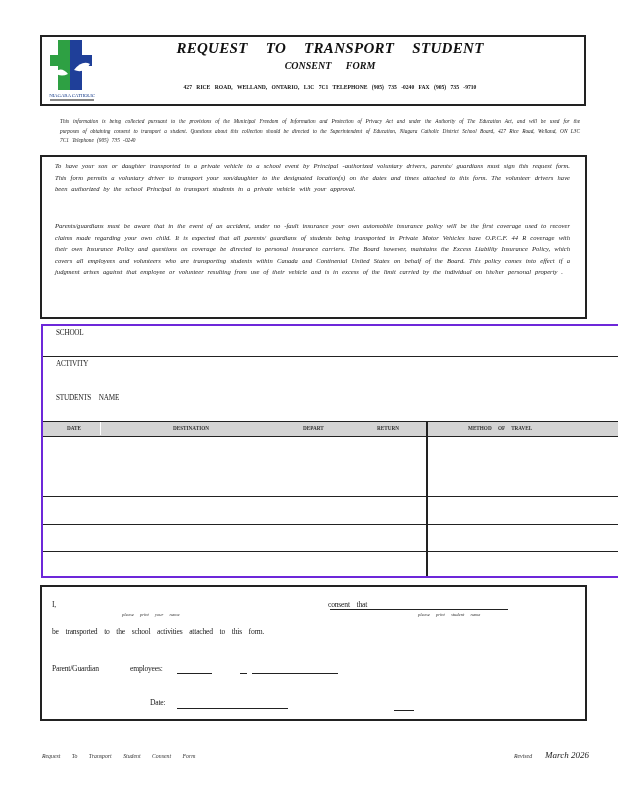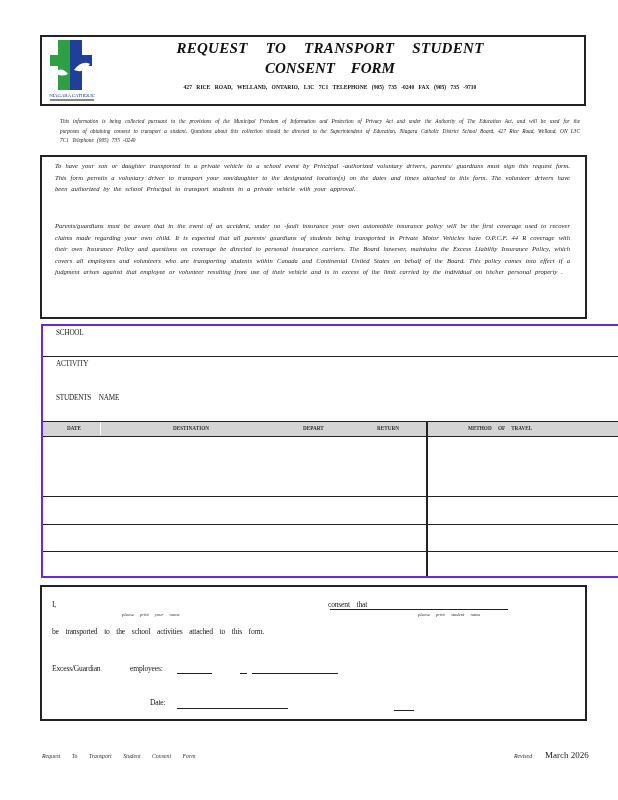--- a/index.html
+++ b/index.html
@@ -3,39 +3,39 @@
 <meta charset="utf-8">
 <style>
   html,body{margin:0;padding:0;background:#fff;}
   body{width:618px;height:800px;position:relative;overflow:hidden;font-family:"Liberation Serif","DejaVu Serif",serif;color:#111;}
   .abs{position:absolute;}
   .header-box{left:40px;top:35px;width:546px;height:71px;border:2px solid #222;box-sizing:border-box;}
   .logo{left:44px;top:38px;width:56px;height:66px;}
   .logo-text{position:absolute;left:0;top:55px;width:56px;font-size:5px;color:#1a3f8c;text-align:center;letter-spacing:-0.2px;white-space:nowrap;}
   .logo-sub{position:absolute;left:6px;top:61px;width:44px;height:2px;background:#888;}
   .title1{left:120px;top:40px;width:420px;text-align:center;font-size:15px;font-style:italic;font-weight:bold;letter-spacing:0.3px;word-spacing:14px;}
-  .title2{left:120px;top:60px;width:420px;text-align:center;font-size:15px;font-style:italic;font-weight:bold;word-spacing:12px;}
+  .title2{left:120px;top:60px;width:420px;text-align:center;font-size:10px;font-style:italic;font-weight:bold;word-spacing:12px;}
   .address{left:120px;top:84px;width:420px;text-align:center;font-size:5.6px;font-weight:bold;word-spacing:3px;}
   .privacy{left:60px;top:117px;width:520px;font-size:5.3px;font-style:italic;line-height:9.5px;text-align:justify;color:#222;word-spacing:2px;}
   .notice-box{left:40px;top:155px;width:547px;height:164px;border:2px solid #222;box-sizing:border-box;}
   .notice-p{position:absolute;left:13px;width:515px;font-size:6.6px;font-style:italic;line-height:11.6px;text-align:justify;color:#222;word-spacing:2.2px;}
   .table-box{left:41px;top:324px;width:587px;height:254px;border:2px solid #6d28d9;box-sizing:border-box;}
   .tline{position:absolute;left:0;right:0;height:1px;background:#222;}
   .lbl{position:absolute;font-size:7.2px;letter-spacing:-0.2px;color:#222;word-spacing:6px;}
   .thead{position:absolute;left:0;right:0;top:95px;height:16px;background:#d4d4d4;border-top:1.5px solid #222;border-bottom:1.5px solid #222;box-sizing:border-box;}
   .th{position:absolute;top:3px;font-size:5.2px;font-weight:bold;color:#333;word-spacing:5px;}
   .th-sep-white{position:absolute;left:57px;top:0;width:1px;height:13px;background:#fff;}
   .vdiv{position:absolute;left:383px;top:95px;bottom:0;width:1.5px;background:#222;}
   .consent-box{left:40px;top:585px;width:547px;height:136px;border:2px solid #222;box-sizing:border-box;}
   .ct{position:absolute;font-size:7.6px;color:#222;word-spacing:5px;letter-spacing:-0.2px;}
   .hint{position:absolute;font-size:4.6px;font-style:italic;color:#333;word-spacing:5px;}
   .uline{position:absolute;height:1px;background:#222;}
   .footer-l{left:42px;top:753px;font-size:5.8px;font-style:italic;color:#333;word-spacing:10px;}
   .footer-r1{left:514px;top:753px;font-size:5.8px;font-style:italic;color:#333;}
-  .footer-r2{left:545px;top:750px;font-size:9px;color:#222;}
+  .footer-r2{left:545px;top:750px;font-size:9px;font-style:italic;color:#222;}
 </style>
 </head>
 <body>
 
 <div class="abs header-box"></div>
 <div class="abs logo">
   <svg width="56" height="54" viewBox="0 0 56 54">
     <rect x="14" y="2" width="12" height="50" fill="#2ea043"></rect>
     <rect x="26" y="2" width="12" height="50" fill="#1f3f99"></rect>
     <rect x="6" y="17" width="20" height="11" fill="#2ea043"></rect>
@@ -91,21 +91,21 @@
 
 <div class="abs consent-box">
   <div class="ct" style="left:10px;top:13px;">I,</div>
   <div class="abs" style="left:22px;top:10px;width:200px;height:14px;"></div>
   <div class="hint" style="left:80px;top:25px;">please print your name</div>
   <div class="ct" style="left:242px;top:13px;padding-left:44px;">consent that</div>
   <div class="uline" style="left:288px;top:22px;width:178px;"></div>
   <div class="abs" style="left:288px;top:8px;width:178px;height:14px;"></div>
   <div class="hint" style="left:376px;top:25px;">please print student name</div>
   <div class="ct" style="left:10px;top:40px;">be transported to the school activities attached to this form.</div>
-  <div class="ct" style="left:10px;top:77px;">Excess/Guardian</div>
+  <div class="ct" style="left:10px;top:77px;">Parent/Guardian</div>
   <div class="ct" style="left:88px;top:77px;">employees:</div>
   <div class="uline" style="left:135px;top:86px;width:35px;"></div>
   <div class="uline" style="left:198px;top:86px;width:7px;"></div>
   <div class="uline" style="left:210px;top:86px;width:86px;"></div>
   <div class="abs" style="left:135px;top:70px;width:161px;height:16px;"></div>
   <div class="ct" style="left:108px;top:111px;">Date:</div>
   <div class="uline" style="left:135px;top:121px;width:111px;"></div>
   <div class="abs" style="left:135px;top:106px;width:111px;height:15px;"></div>
   <div class="uline" style="left:352px;top:123px;width:20px;"></div>
 </div>

